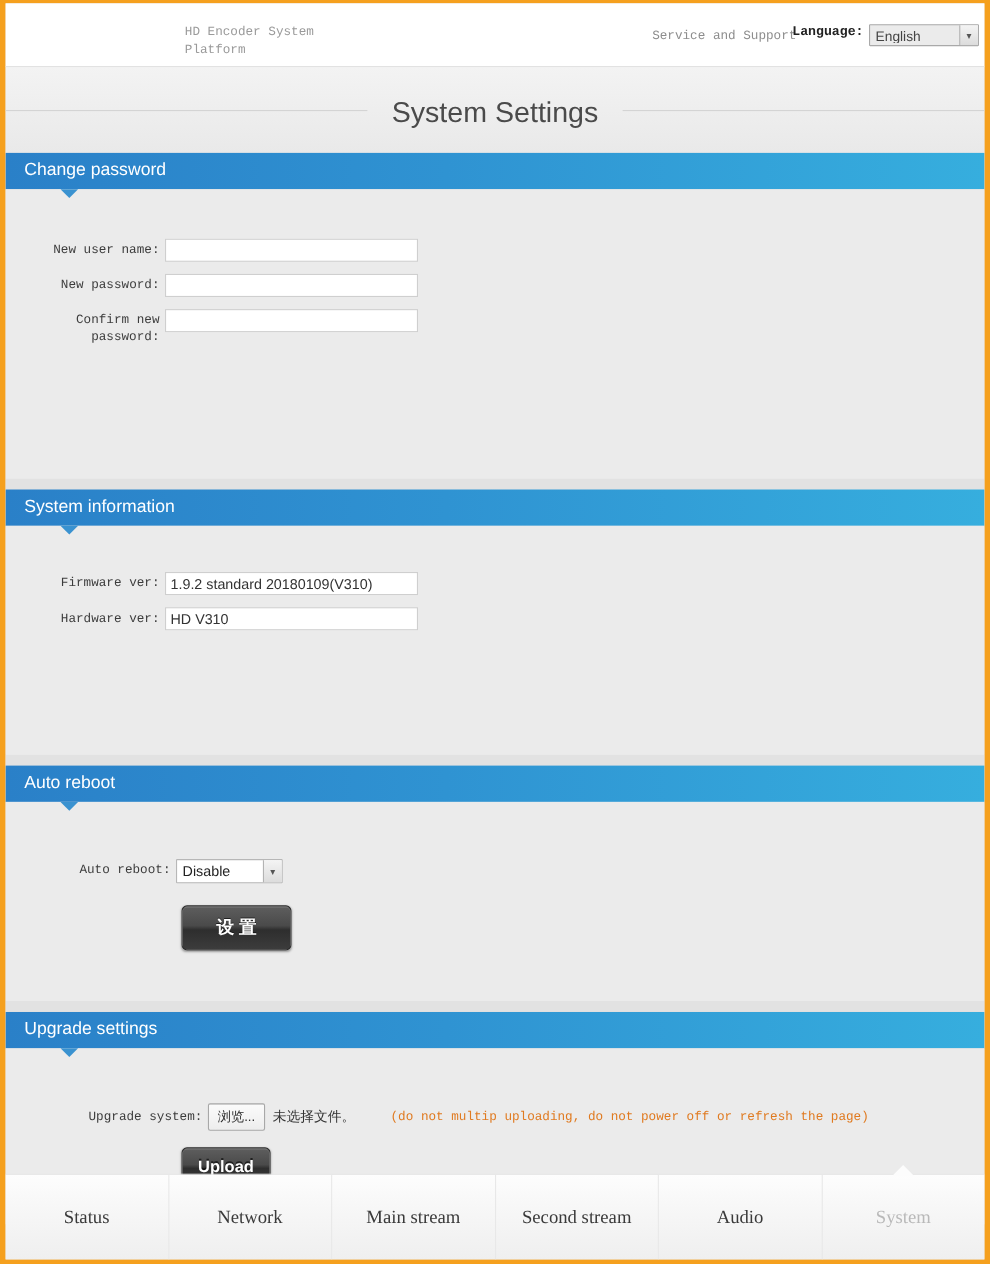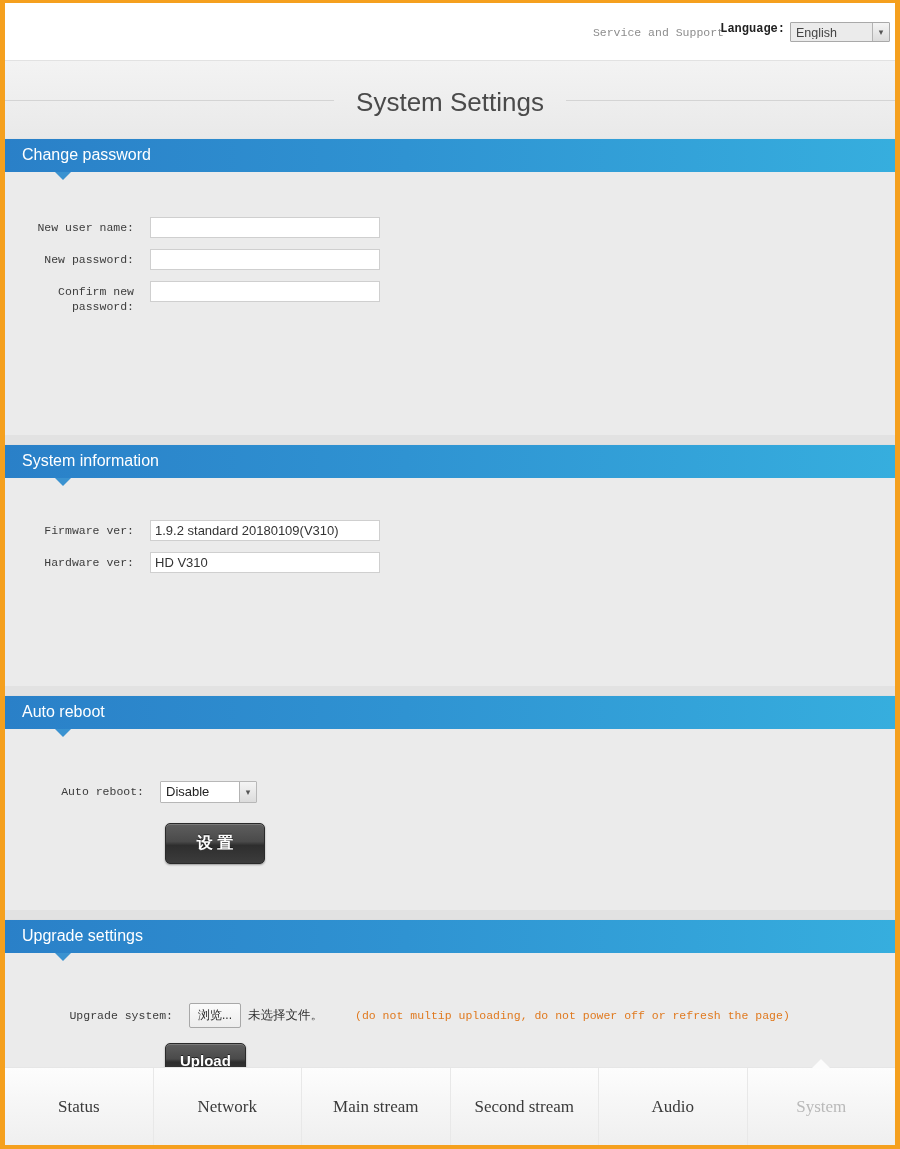--- a/index.html
+++ b/index.html
@@ -145,21 +145,21 @@
   }
   .gap { height: 10px; background: #e2e2e2; }
   
   .row {
     display: flex; align-items: flex-start;
     margin-bottom: 11px;
   }
   .row .lbl {
     width: 145px;
     text-align: right;
-    padding-right: 16px;
+    padding-right: 5px;
     font-family: "Liberation Mono", monospace;
     font-size: 11.5px;
     color: #3c3c3c;
     line-height: 21px;
   }
   .row .lbl.two-line { line-height: 30px; }
   .txt-input {
     width: 230px; height: 21px;
     border: 1px solid #cfcfcf;
     background: #ffffff;
@@ -237,20 +237,21 @@
     border-right: 10px solid transparent;
     border-bottom: 10px solid #fcfcfc;
   }
 </style>
 </head>
 <body>
 
 <div id="page">
 
   <div id="header">
+    <div id="header-subtitle">HD Encoder System Platform</div>
     <a id="service-link">Service and Support</a>
     <div id="lang-wrap">
       <span id="lang-label">Language:</span>
       <span class="select-box">
         <select class="native-select" style="width:100px;">
           <option>English</option>
         </select>
         <span class="chev">▾</span>
       </span>
     </div>

